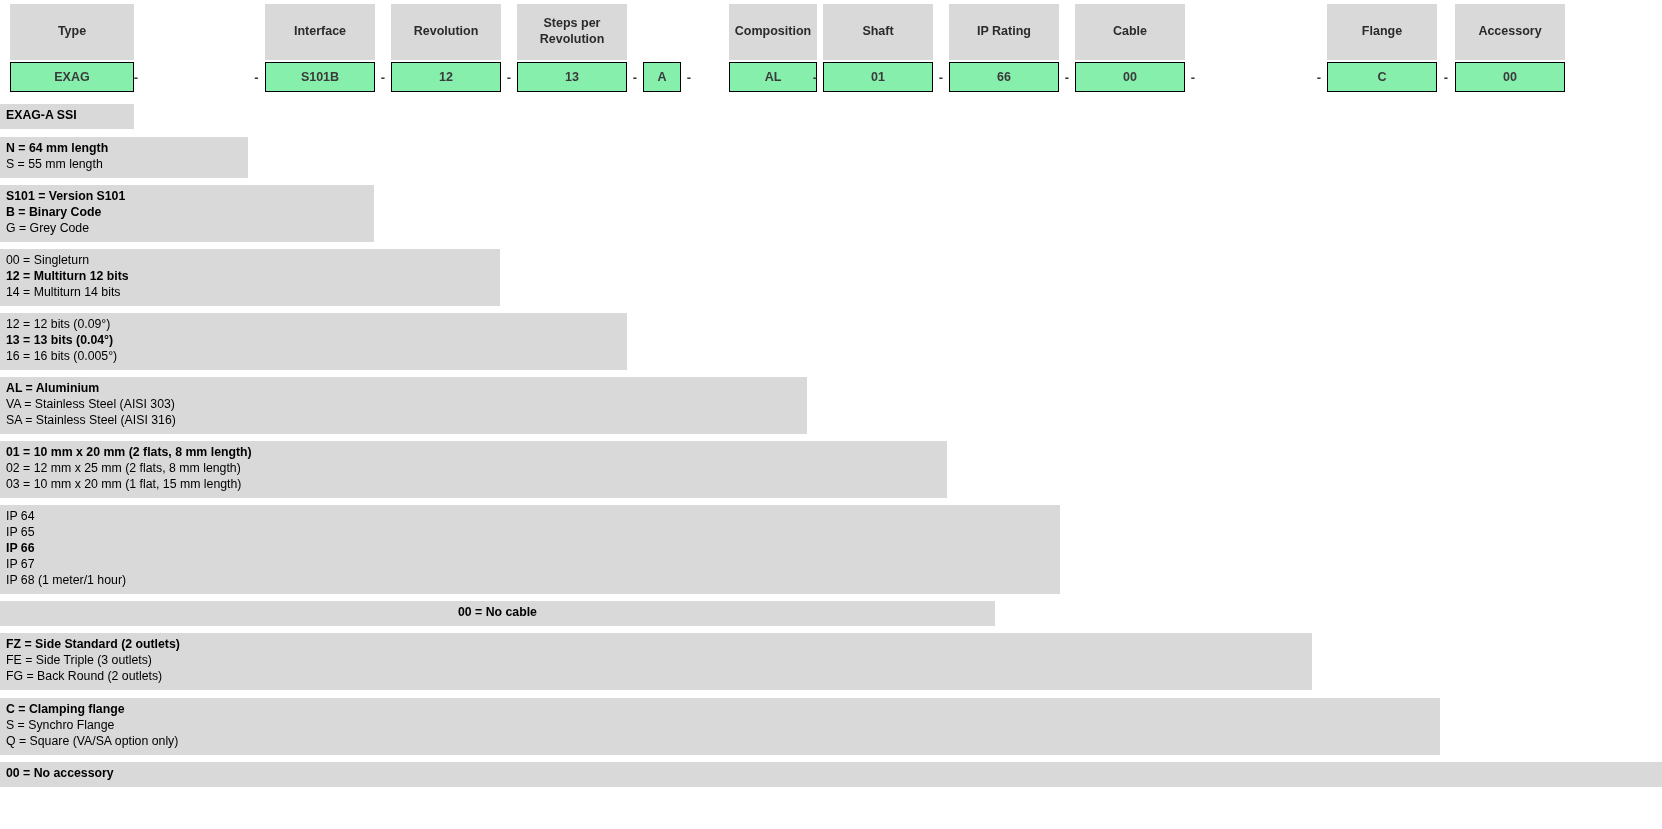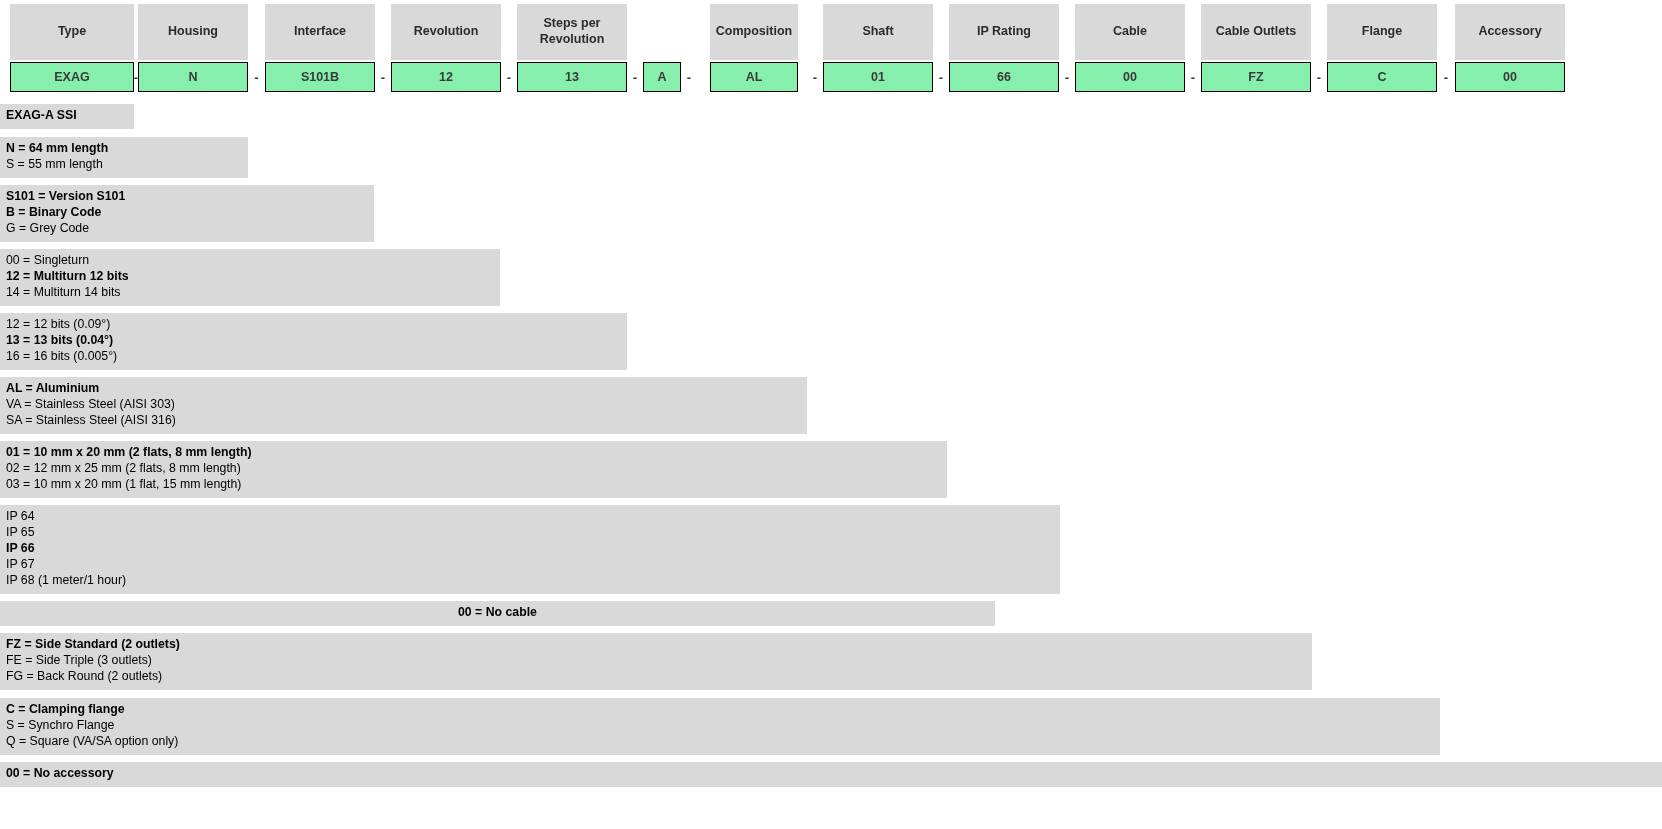--- a/index.html
+++ b/index.html
@@ -91,24 +91,20 @@
 </head>
 <body>
 
 <div id="root">
 
   <div id="config-row">
       <div class="col" style="left: 10px; width: 124px; height: 96px;">
         <div class="col-header">Type</div>
         <div class="col-value">EXAG</div>
       </div>
-      <div class="col" style="left: 138px; width: 110px; height: 96px;">
-        <div class="col-header">Housing</div>
-        <div class="col-value">N</div>
-      </div>
       <div class="dash" style="left: 134px; width: 4px;">-</div>
       <div class="col" style="left: 265px; width: 110px; height: 96px;">
         <div class="col-header">Interface</div>
         <div class="col-value">S101B</div>
       </div>
       <div class="dash" style="left: 248px; width: 17px;">-</div>
       <div class="col" style="left: 391px; width: 110px; height: 96px;">
         <div class="col-header">Revolution</div>
         <div class="col-value">12</div>
       </div>
@@ -116,44 +112,40 @@
       <div class="col" style="left: 517px; width: 110px; height: 96px;">
         <div class="col-header">Steps per Revolution</div>
         <div class="col-value">13</div>
       </div>
       <div class="dash" style="left: 501px; width: 16px;">-</div>
       <div class="col" style="left: 643px; width: 38px; height: 96px;">
         <div class="col-header blank"></div>
         <div class="col-value">A</div>
       </div>
       <div class="dash" style="left: 627px; width: 16px;">-</div>
-      <div class="col" style="left: 710px; width: 88px; height: 96px;">
+      <div class="col" style="left: 729px; width: 88px; height: 96px;">
         <div class="col-header">Composition</div>
         <div class="col-value">AL</div>
       </div>
       <div class="dash" style="left: 681px; width: 16px;">-</div>
       <div class="col" style="left: 823px; width: 110px; height: 96px;">
         <div class="col-header">Shaft</div>
         <div class="col-value">01</div>
       </div>
       <div class="dash" style="left: 807px; width: 16px;">-</div>
       <div class="col" style="left: 949px; width: 110px; height: 96px;">
         <div class="col-header">IP Rating</div>
         <div class="col-value">66</div>
       </div>
       <div class="dash" style="left: 933px; width: 16px;">-</div>
       <div class="col" style="left: 1075px; width: 110px; height: 96px;">
         <div class="col-header">Cable</div>
         <div class="col-value">00</div>
       </div>
       <div class="dash" style="left: 1059px; width: 16px;">-</div>
-      <div class="col" style="left: 1201px; width: 110px; height: 96px;">
-        <div class="col-header">Cable Outlets</div>
-        <div class="col-value">FZ</div>
-      </div>
       <div class="dash" style="left: 1185px; width: 16px;">-</div>
       <div class="col" style="left: 1327px; width: 110px; height: 96px;">
         <div class="col-header">Flange</div>
         <div class="col-value">C</div>
       </div>
       <div class="dash" style="left: 1311px; width: 16px;">-</div>
       <div class="col" style="left: 1455px; width: 110px; height: 96px;">
         <div class="col-header">Accessory</div>
         <div class="col-value">00</div>
       </div>

